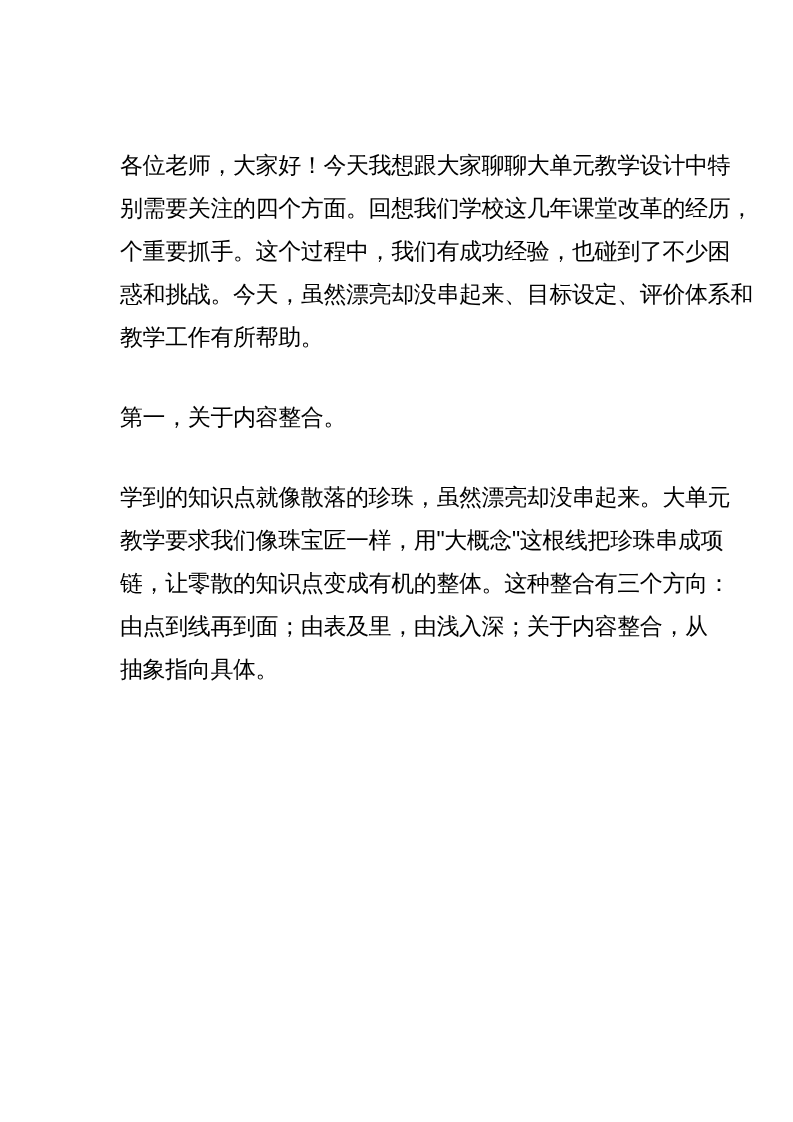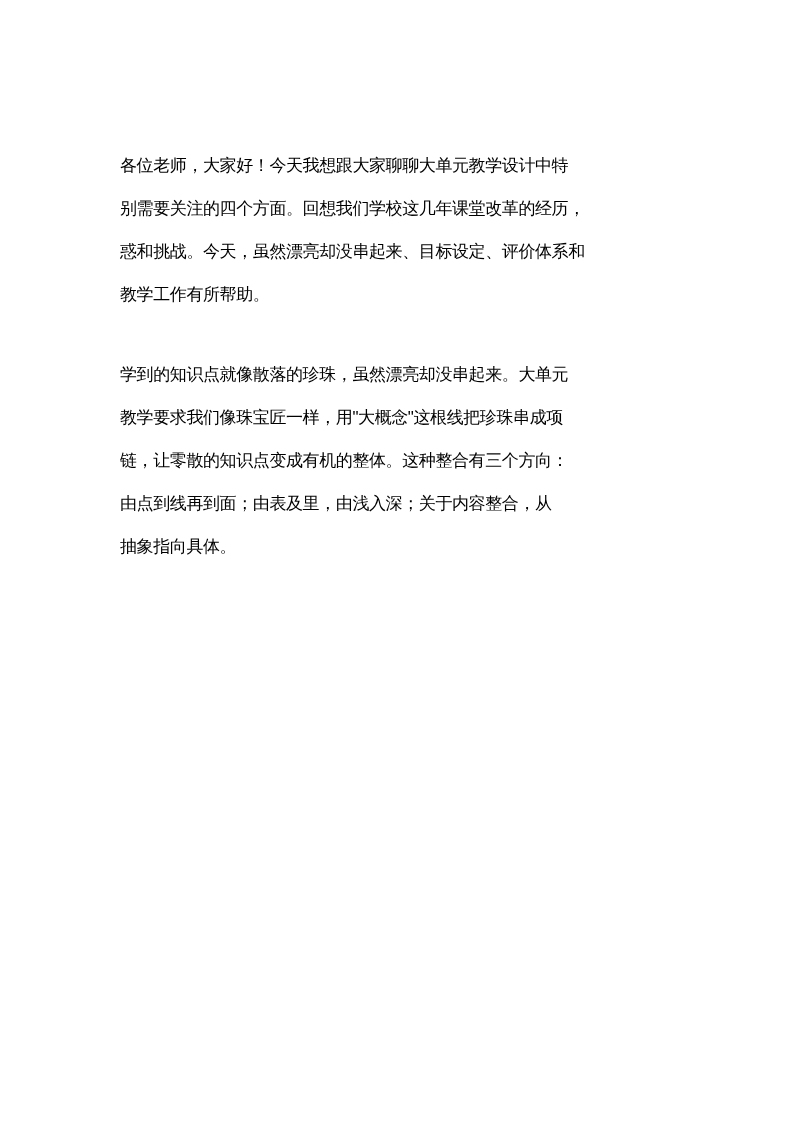--- a/index.html
+++ b/index.html
@@ -21,37 +21,41 @@
     left: 120px;
     width: 566px;
     color: #000000;
   }
   .para {
     margin: 0 0 37px 0;
   }
   .line {
     height: 43px;
     line-height: 43px;
-    font-size: 17px;
+    font-size: 23px;
     letter-spacing: -0.4px;
     white-space: nowrap;
     color: #000000;
     font-weight: 400;
   }
 </style>
 </head>
 <body>
 
 <div class="page">
   <div class="content" id="document-content">
       <div class="para">
         <div class="line">各位老师，大家好！今天我想跟大家聊聊大单元教学设计中特</div>
         <div class="line">别需要关注的四个方面。回想我们学校这几年课堂改革的经历，</div>
+        <div class="line">个重要抓手。这个过程中，我们有成功经验，也碰到了不少困</div>
         <div class="line">惑和挑战。今天，虽然漂亮却没串起来、目标设定、评价体系和</div>
         <div class="line">教学工作有所帮助。</div>
+      </div>
+      <div class="para">
+        <div class="line">第一，关于内容整合。</div>
       </div>
       <div class="para">
         <div class="line">学到的知识点就像散落的珍珠，虽然漂亮却没串起来。大单元</div>
         <div class="line">教学要求我们像珠宝匠一样，用"大概念"这根线把珍珠串成项</div>
         <div class="line">链，让零散的知识点变成有机的整体。这种整合有三个方向：</div>
         <div class="line">由点到线再到面；由表及里，由浅入深；关于内容整合，从</div>
         <div class="line">抽象指向具体。</div>
       </div>
     </div>
 </div>

